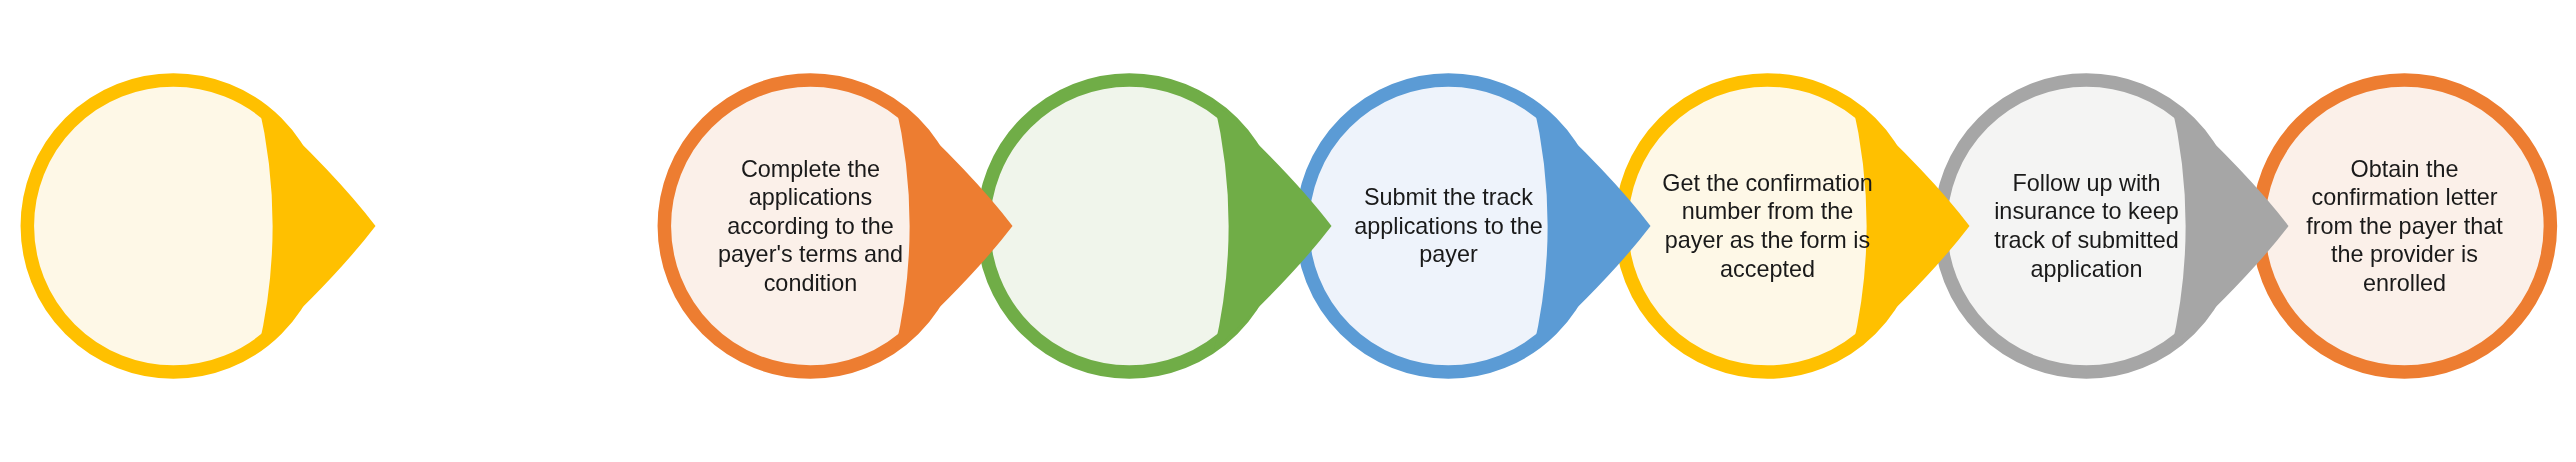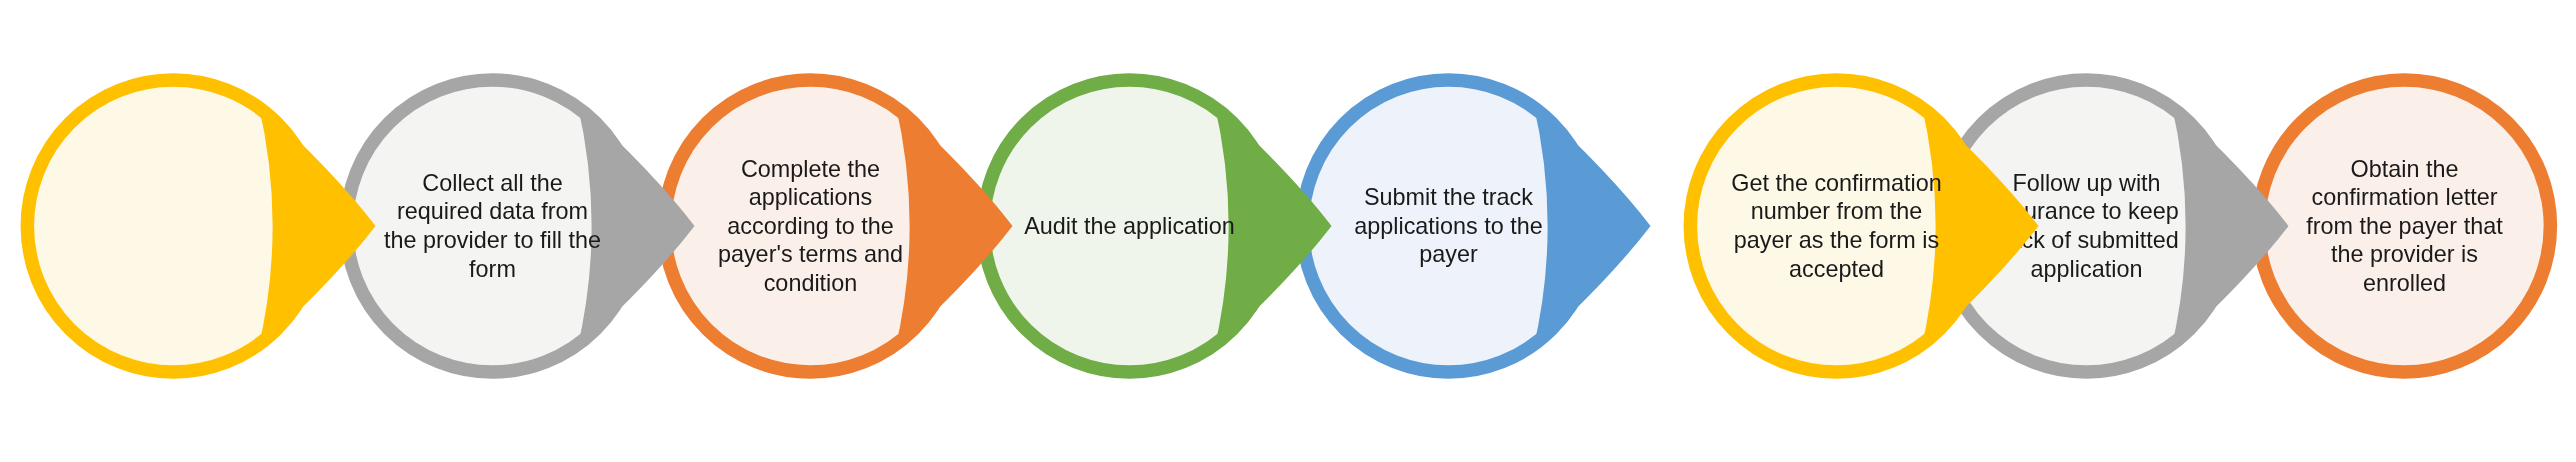--- a/index.html
+++ b/index.html
@@ -51,61 +51,51 @@
 
   <div class="step" style="left:19px; z-index:8">
     <svg class="shape" width="369" height="312" viewBox="0 0 710 600">
       <g fill="#FEF8E7">
         <circle cx="297" cy="300" r="281" stroke-width="26" stroke="#FFC000"></circle>
       </g>
       <path d="M 460 62 Q 608 198 686 300 Q 608 402 460 538 Q 516 300 460 62 Z" fill="#FFC000"></path>
     </svg>
   </div>
 
-  <div class="step" style="left:338px; z-index:7">
-    <svg class="shape" width="369" height="312" viewBox="0 0 710 600">
-      <g fill="#F4F4F3">
-        <circle cx="297" cy="300" r="281" stroke-width="26" stroke="#A6A6A6"></circle>
-      </g>
-      <path d="M 460 62 Q 608 198 686 300 Q 608 402 460 538 Q 516 300 460 62 Z" fill="#A6A6A6"></path>
-    </svg>
-    <div class="label">Collect all the required data from the provider to fill the form</div>
-  </div>
 
   <div class="step" style="left:656px; z-index:6">
     <svg class="shape" width="369" height="312" viewBox="0 0 710 600">
       <g fill="#FBF0E9">
         <circle cx="297" cy="300" r="281" stroke-width="26" stroke="#ED7D31"></circle>
       </g>
       <path d="M 460 62 Q 608 198 686 300 Q 608 402 460 538 Q 516 300 460 62 Z" fill="#ED7D31"></path>
     </svg>
     <div class="label">Complete the applications according to the payer's terms and condition</div>
   </div>
 
   <div class="step" style="left:975px; z-index:5">
     <svg class="shape" width="369" height="312" viewBox="0 0 710 600">
       <g fill="#F0F5EB">
         <circle cx="297" cy="300" r="281" stroke-width="26" stroke="#70AD47"></circle>
       </g>
       <path d="M 460 62 Q 608 198 686 300 Q 608 402 460 538 Q 516 300 460 62 Z" fill="#70AD47"></path>
     </svg>
-    <div class="label">Audit the application</div>
   </div>
 
   <div class="step" style="left:1294px; z-index:4">
     <svg class="shape" width="369" height="312" viewBox="0 0 710 600">
       <g fill="#EEF3FB">
         <circle cx="297" cy="300" r="281" stroke-width="26" stroke="#5B9BD5"></circle>
       </g>
       <path d="M 460 62 Q 608 198 686 300 Q 608 402 460 538 Q 516 300 460 62 Z" fill="#5B9BD5"></path>
     </svg>
     <div class="label">Submit the track applications to the payer</div>
   </div>
 
-  <div class="step" style="left:1682px; z-index:3">
+  <div class="step" style="left:1613px; z-index:3">
     <svg class="shape" width="369" height="312" viewBox="0 0 710 600">
       <g fill="#FEF8E7">
         <circle cx="297" cy="300" r="281" stroke-width="26" stroke="#FFC000"></circle>
       </g>
       <path d="M 460 62 Q 608 198 686 300 Q 608 402 460 538 Q 516 300 460 62 Z" fill="#FFC000"></path>
     </svg>
     <div class="label">Get the confirmation number from the payer as the form is accepted</div>
   </div>
 
   <div class="step" style="left:1932px; z-index:2">

